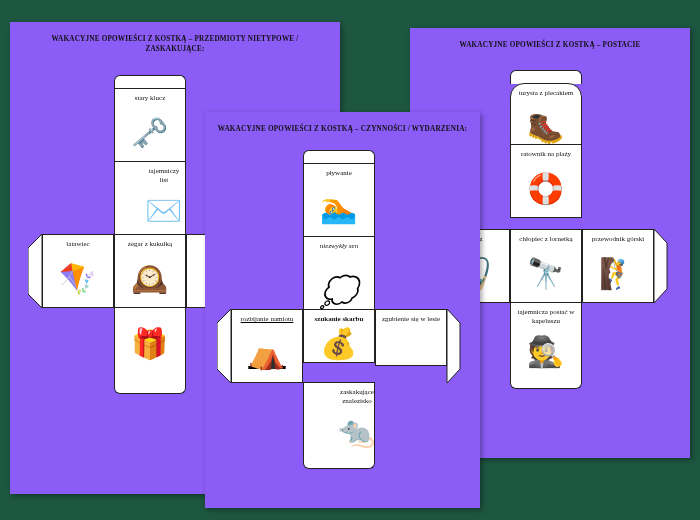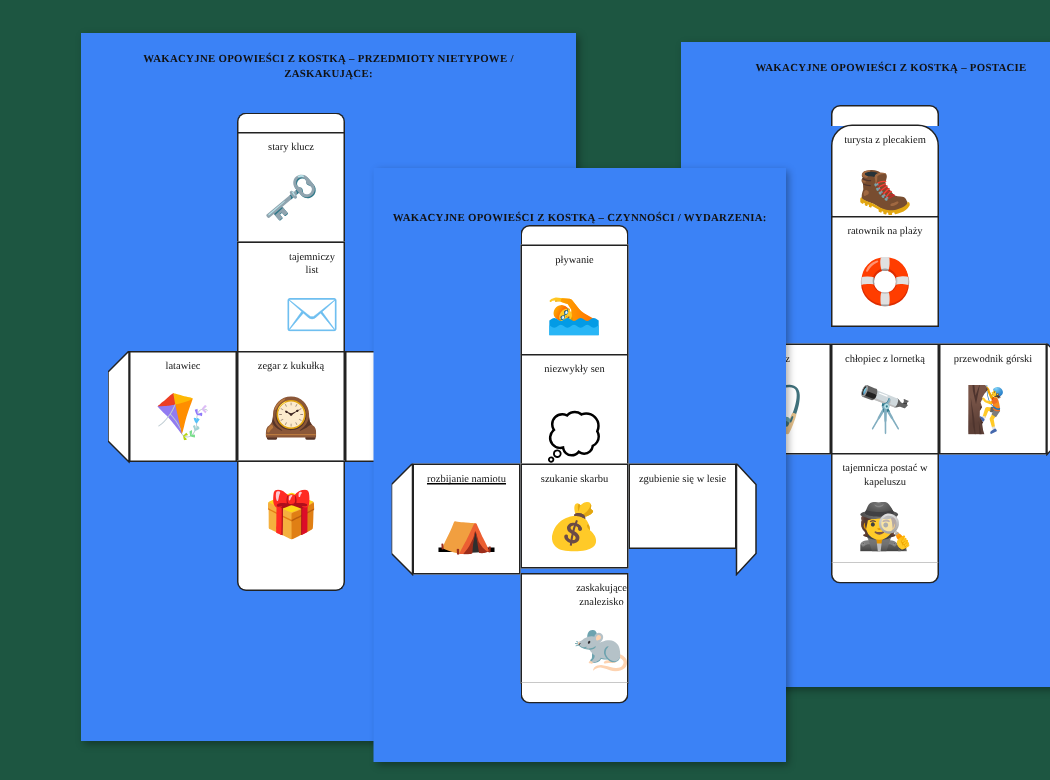--- a/index.html
+++ b/index.html
@@ -5,24 +5,23 @@
   html,body{margin:0;padding:0;}
   body{
     width:700px;height:520px;
     background:#1d5641;
     font-family:"Liberation Serif", serif;
     overflow:hidden;
     position:relative;
   }
   .sheet{
     position:absolute;
-    background:#3b82f6;
+    background:#8b5cf6;
     box-shadow:2px 2px 5px rgba(0,0,0,.35);
     overflow:hidden;
-    margin-left:44px;
   }
   .sheet-title{
     position:absolute;
     left:0;right:0;
     text-align:center;
     font-size:7.2px;
     font-weight:bold;
     letter-spacing:.2px;
     line-height:1.45;
     color:#111;
@@ -169,42 +168,42 @@
     <svg class="tri-l" style="left:14px;top:201px;" width="15" height="75">
       <polygon points="14,0 0,14 0,60 14,74" fill="#fff" stroke="#222" stroke-width="1"></polygon>
     </svg>
     <svg class="tri-r" style="left:243px;top:201px;" width="15" height="75">
       <polygon points="1,0 14,14 14,60 1,74" fill="#fff" stroke="#222" stroke-width="1"></polygon>
     </svg>
   </div>
 </div>
 
 <div class="sheet" id="sheet2">
-  <div class="sheet-title" style="top:28px;">WAKACYJNE OPOWIEŚCI Z KOSTKĄ – CZYNNOŚCI / WYDARZENIA:</div>
+  <div class="sheet-title" style="top:12px;">WAKACYJNE OPOWIEŚCI Z KOSTKĄ – CZYNNOŚCI / WYDARZENIA:</div>
 
   <div class="net">
 
     <div class="flap top" style="left:98px;top:38px;width:72px;height:14px;border-radius:6px 6px 0 0;"></div>
 
     <div class="face" style="left:98px;top:51px;width:72px;height:74px;">
       <div class="cap">pływanie</div>
       <div class="art emoji">🏊</div>
     </div>
 
-    <div class="face" style="left:98px;top:124px;width:72px;height:96px;">
+    <div class="face" style="left:98px;top:124px;width:72px;height:96px;font-style:italic;">
       <div class="cap">niezwykły sen</div>
       <div class="art emoji">💭</div>
     </div>
 
     <div class="face" style="left:26px;top:197px;width:72px;height:74px;text-decoration:underline;">
       <div class="cap">rozbijanie namiotu</div>
       <div class="art emoji">⛺</div>
     </div>
 
-    <div class="face" style="left:98px;top:197px;width:72px;height:70px;">
+    <div class="face" style="left:98px;top:197px;width:72px;height:54px;font-weight:bold;">
       <div class="cap">szukanie skarbu</div>
       <div class="art emoji">💰</div>
     </div>
 
     <div class="face" style="left:170px;top:197px;width:72px;height:57px;gap:46px;">
       <div class="cap">zgubienie się w lesie</div>
       <div class="art emoji">🌳</div>
     </div>
 
     <div class="face" style="left:98px;top:270px;width:72px;height:74px;padding-left:36px;">

